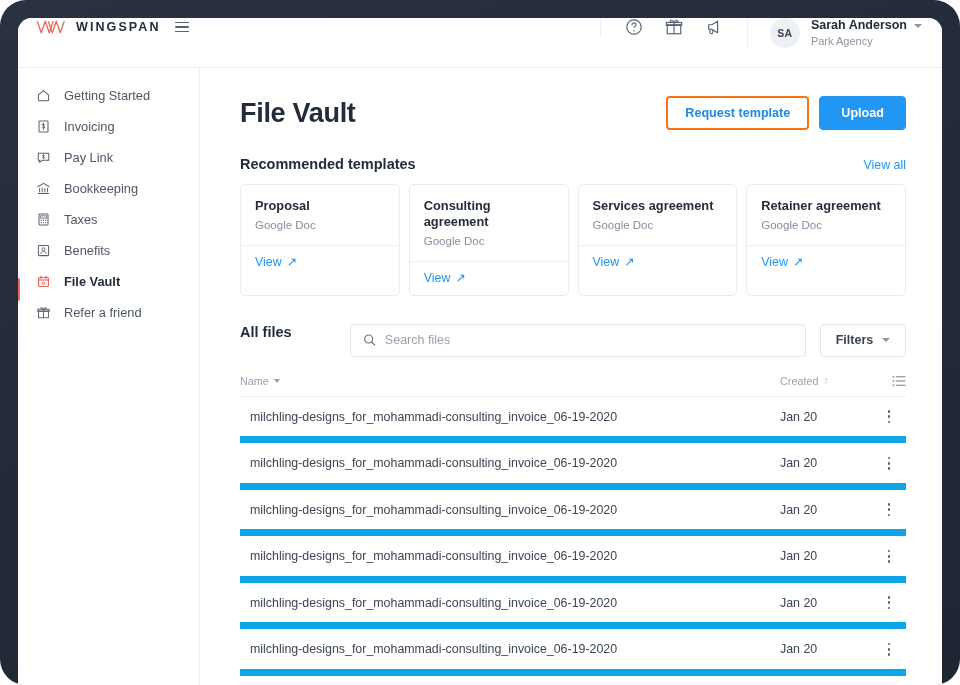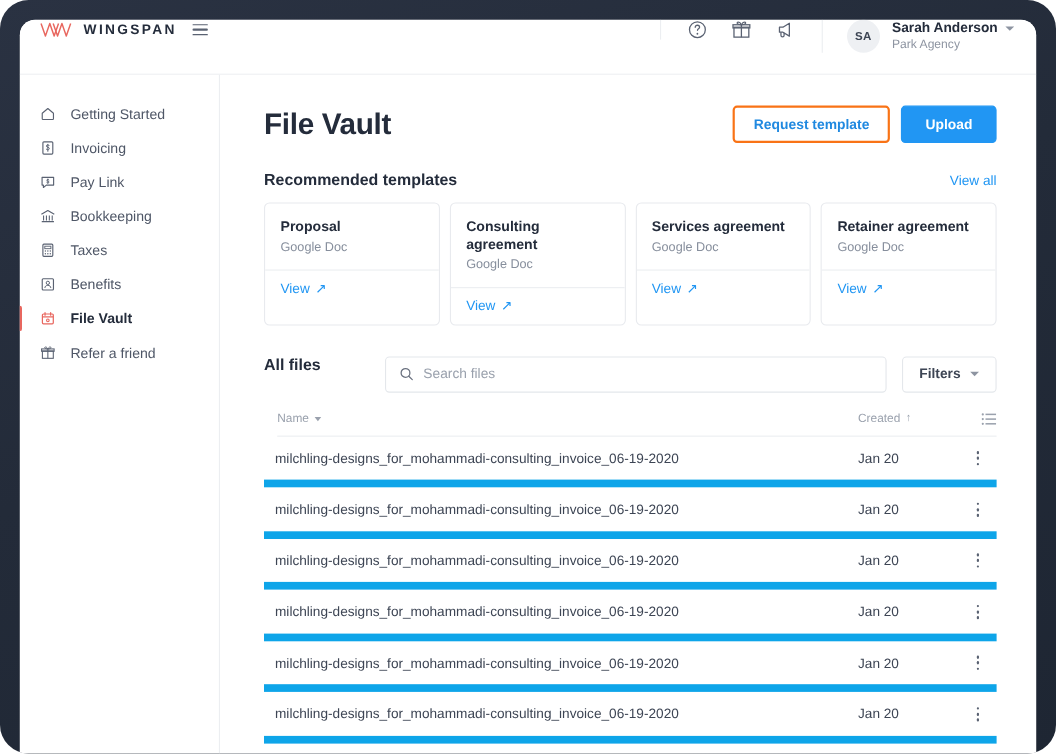--- a/index.html
+++ b/index.html
@@ -123,21 +123,20 @@
   .sidebar {
     width: 182px;
     min-width: 182px;
     background: #fff;
     border-right: 1px solid #eceef1;
     padding-top: 20px;
   }
   .nav-item {
     position: relative;
     display: flex;
-    align-items: center;
     gap: 13px;
     height: 31px;
     padding-left: 18px;
     cursor: pointer;
     font-size: 12.8px;
     color: #4e5666;
   }
   .nav-item .nav-icon { width: 15px; height: 15px; flex: none; display: block; }
   .nav-item.active { color: #242c3b; font-weight: 700; }
   .nav-item.active::before {
@@ -271,21 +270,20 @@
     cursor: pointer;
     background: #fff;
   }
 
   .table-head {
     display: flex;
     align-items: center;
     margin-top: 18px;
     padding-bottom: 9px;
     border-bottom: 1px solid #eceef1;
-    margin-left: 12px;
   }
   .th-name {
     flex: 1;
     font-size: 10.8px;
     color: #9aa1ad;
     display: flex; align-items: center; gap: 5px;
     cursor: pointer;
   }
   .th-created {
     width: 92px;

